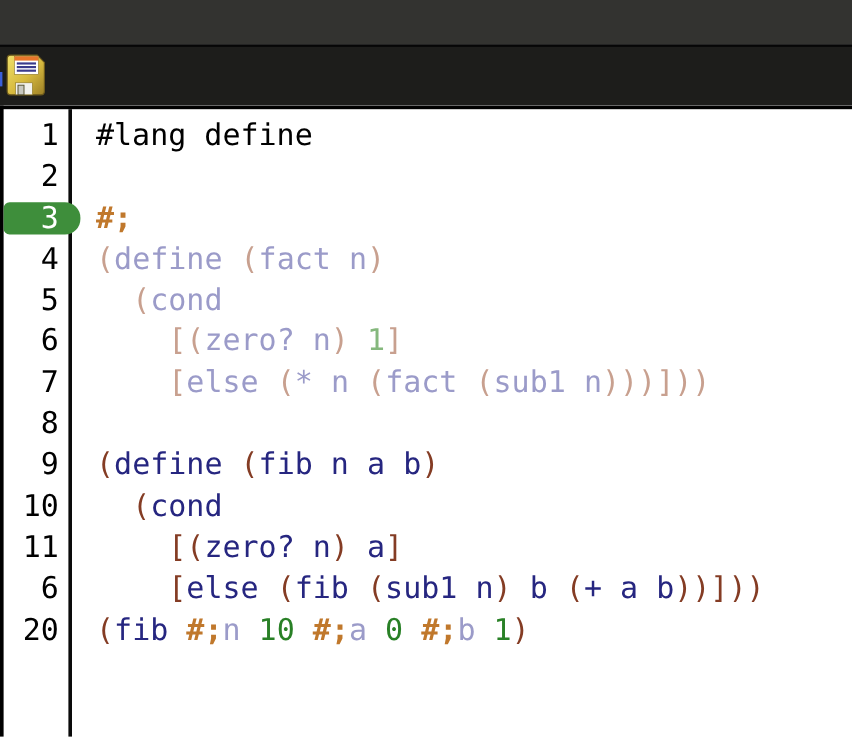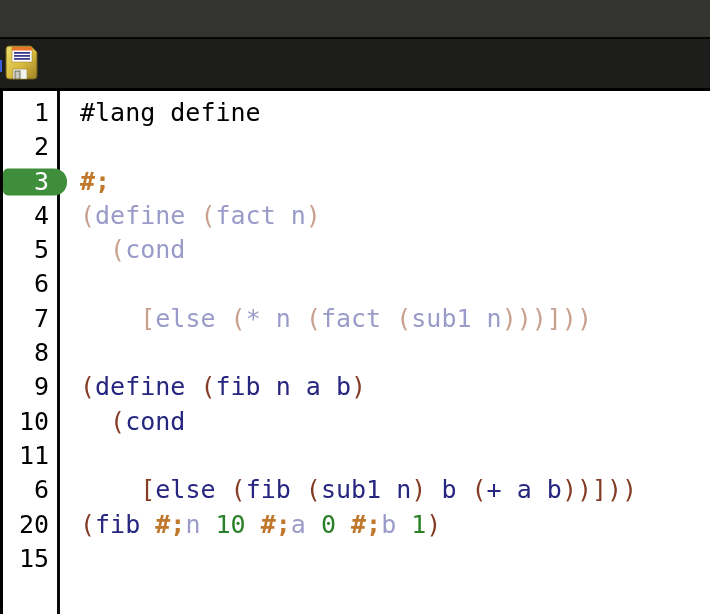--- a/index.html
+++ b/index.html
@@ -130,46 +130,44 @@
       <div class="row">
         <span class="num">4</span>
         <span class="code"><span class="tok-paren-m">(</span><span class="tok-symbol-m">define</span><span class="tok-plain"> </span><span class="tok-paren-m">(</span><span class="tok-symbol-m">fact</span><span class="tok-plain"> </span><span class="tok-symbol-m">n</span><span class="tok-paren-m">)</span></span>
       </div>
       <div class="row">
         <span class="num">5</span>
         <span class="code"><span class="tok-plain">  </span><span class="tok-paren-m">(</span><span class="tok-symbol-m">cond</span></span>
       </div>
       <div class="row">
         <span class="num">6</span>
+        <span class="code"><span class="tok-plain">    </span><span class="tok-paren-m">[(</span><span class="tok-symbol-m">zero?</span><span class="tok-plain"> </span><span class="tok-symbol-m">n</span><span class="tok-paren-m">)</span><span class="tok-plain"> </span><span class="tok-number-m">1</span><span class="tok-paren-m">]</span></span>
       </div>
       <div class="row">
         <span class="num">7</span>
         <span class="code"><span class="tok-plain">    </span><span class="tok-paren-m">[</span><span class="tok-symbol-m">else</span><span class="tok-plain"> </span><span class="tok-paren-m">(</span><span class="tok-symbol-m">*</span><span class="tok-plain"> </span><span class="tok-symbol-m">n</span><span class="tok-plain"> </span><span class="tok-paren-m">(</span><span class="tok-symbol-m">fact</span><span class="tok-plain"> </span><span class="tok-paren-m">(</span><span class="tok-symbol-m">sub1</span><span class="tok-plain"> </span><span class="tok-symbol-m">n</span><span class="tok-paren-m">)))]))</span></span>
       </div>
       <div class="row">
         <span class="num">8</span>
         <span class="code"></span>
       </div>
       <div class="row">
         <span class="num">9</span>
         <span class="code"><span class="tok-paren">(</span><span class="tok-symbol">define</span><span class="tok-plain"> </span><span class="tok-paren">(</span><span class="tok-symbol">fib</span><span class="tok-plain"> </span><span class="tok-symbol">n</span><span class="tok-plain"> </span><span class="tok-symbol">a</span><span class="tok-plain"> </span><span class="tok-symbol">b</span><span class="tok-paren">)</span></span>
       </div>
       <div class="row">
         <span class="num">10</span>
         <span class="code"><span class="tok-plain">  </span><span class="tok-paren">(</span><span class="tok-symbol">cond</span></span>
       </div>
       <div class="row">
         <span class="num">11</span>
+        <span class="code"><span class="tok-plain">    </span><span class="tok-paren">[(</span><span class="tok-symbol">zero?</span><span class="tok-plain"> </span><span class="tok-symbol">n</span><span class="tok-paren">)</span><span class="tok-plain"> </span><span class="tok-symbol">a</span><span class="tok-paren">]</span></span>
       </div>
       <div class="row">
         <span class="num">6</span>
         <span class="code"><span class="tok-plain">    </span><span class="tok-paren">[</span><span class="tok-symbol">else</span><span class="tok-plain"> </span><span class="tok-paren">(</span><span class="tok-symbol">fib</span><span class="tok-plain"> </span><span class="tok-paren">(</span><span class="tok-symbol">sub1</span><span class="tok-plain"> </span><span class="tok-symbol">n</span><span class="tok-paren">)</span><span class="tok-plain"> </span><span class="tok-symbol">b</span><span class="tok-plain"> </span><span class="tok-paren">(</span><span class="tok-symbol">+</span><span class="tok-plain"> </span><span class="tok-symbol">a</span><span class="tok-plain"> </span><span class="tok-symbol">b</span><span class="tok-paren">))]))</span></span>
       </div>
       <div class="row">
         <span class="num">20</span>
         <span class="code"><span class="tok-paren">(</span><span class="tok-symbol">fib</span><span class="tok-plain"> </span><span class="tok-hash">#;</span><span class="tok-symbol-m">n</span><span class="tok-plain"> </span><span class="tok-number">10</span><span class="tok-plain"> </span><span class="tok-hash">#;</span><span class="tok-symbol-m">a</span><span class="tok-plain"> </span><span class="tok-number">0</span><span class="tok-plain"> </span><span class="tok-hash">#;</span><span class="tok-symbol-m">b</span><span class="tok-plain"> </span><span class="tok-number">1</span><span class="tok-paren">)</span></span>
       </div>
-      <div class="row">
-        <span class="num">15</span>
-        <span class="code"></span>
-      </div>
     </div>
 </div>
 
 </body></html>

